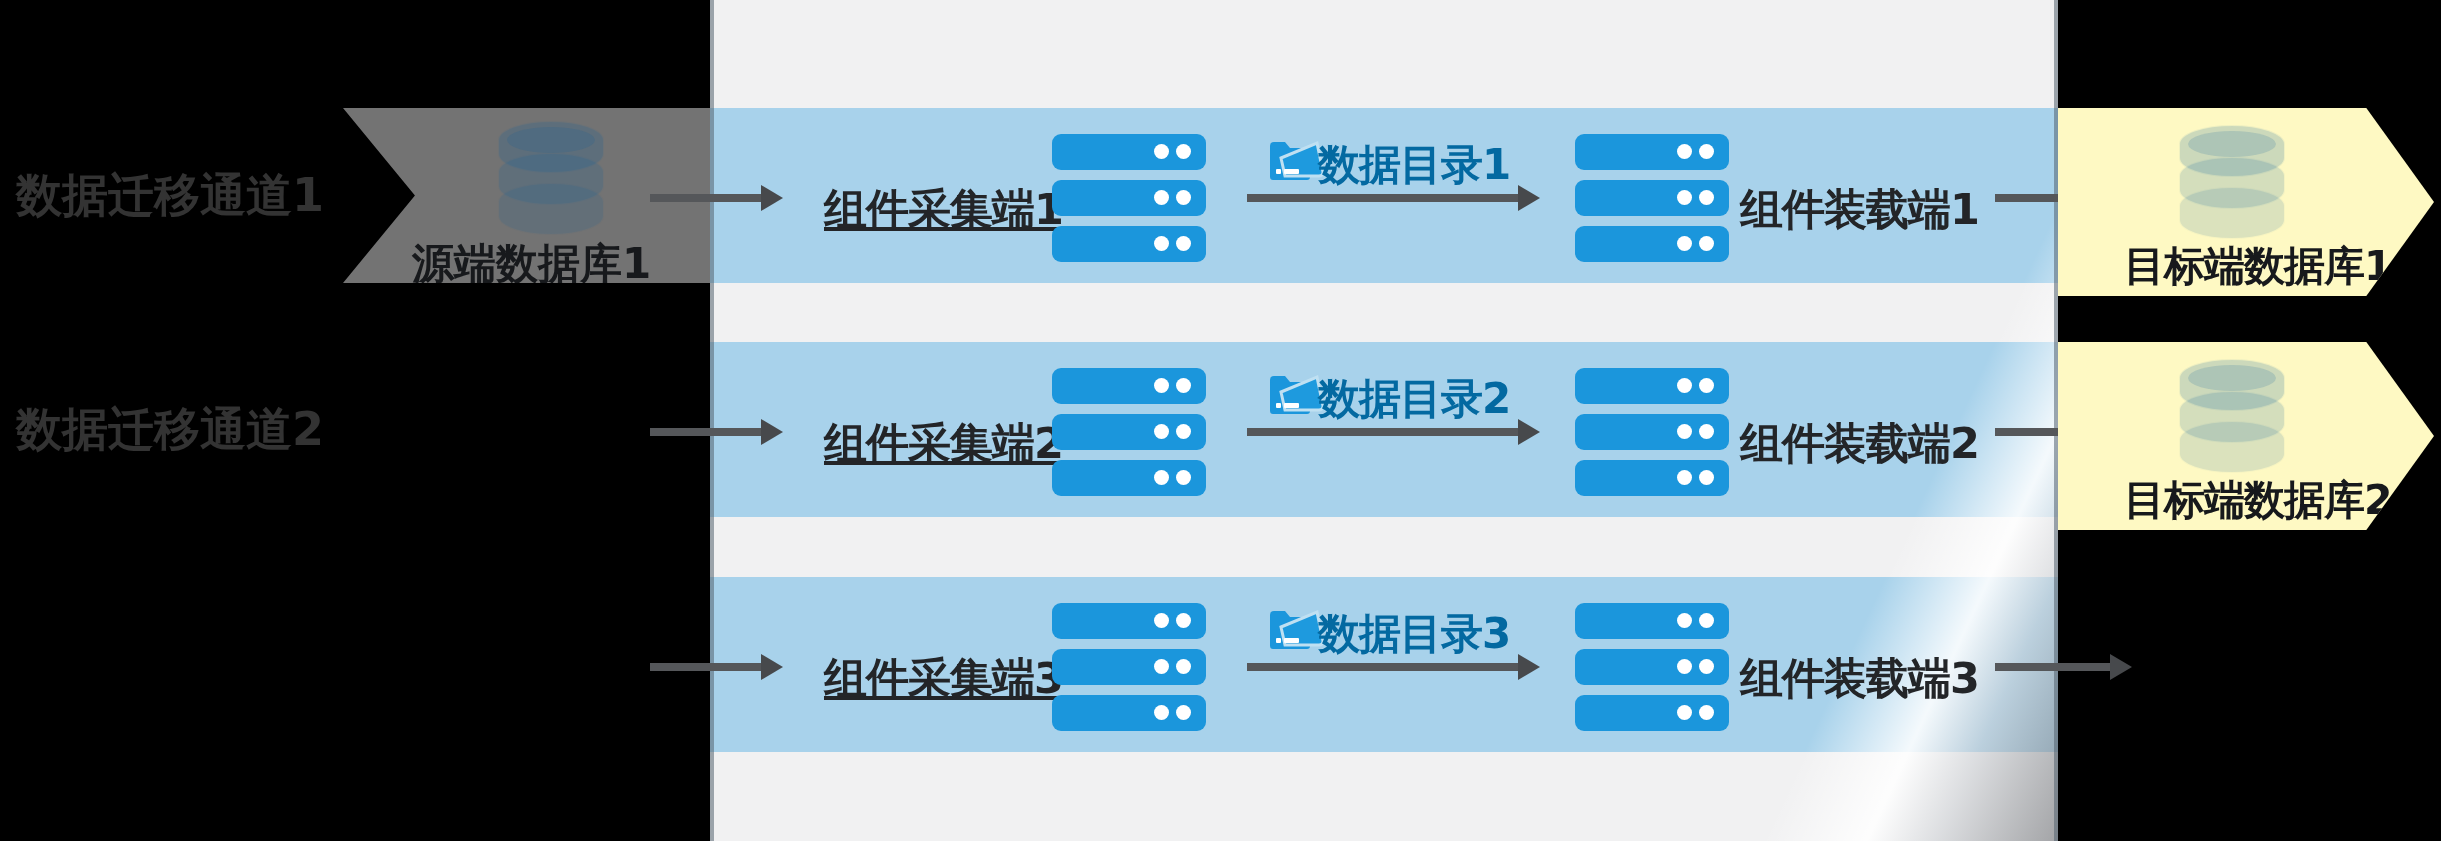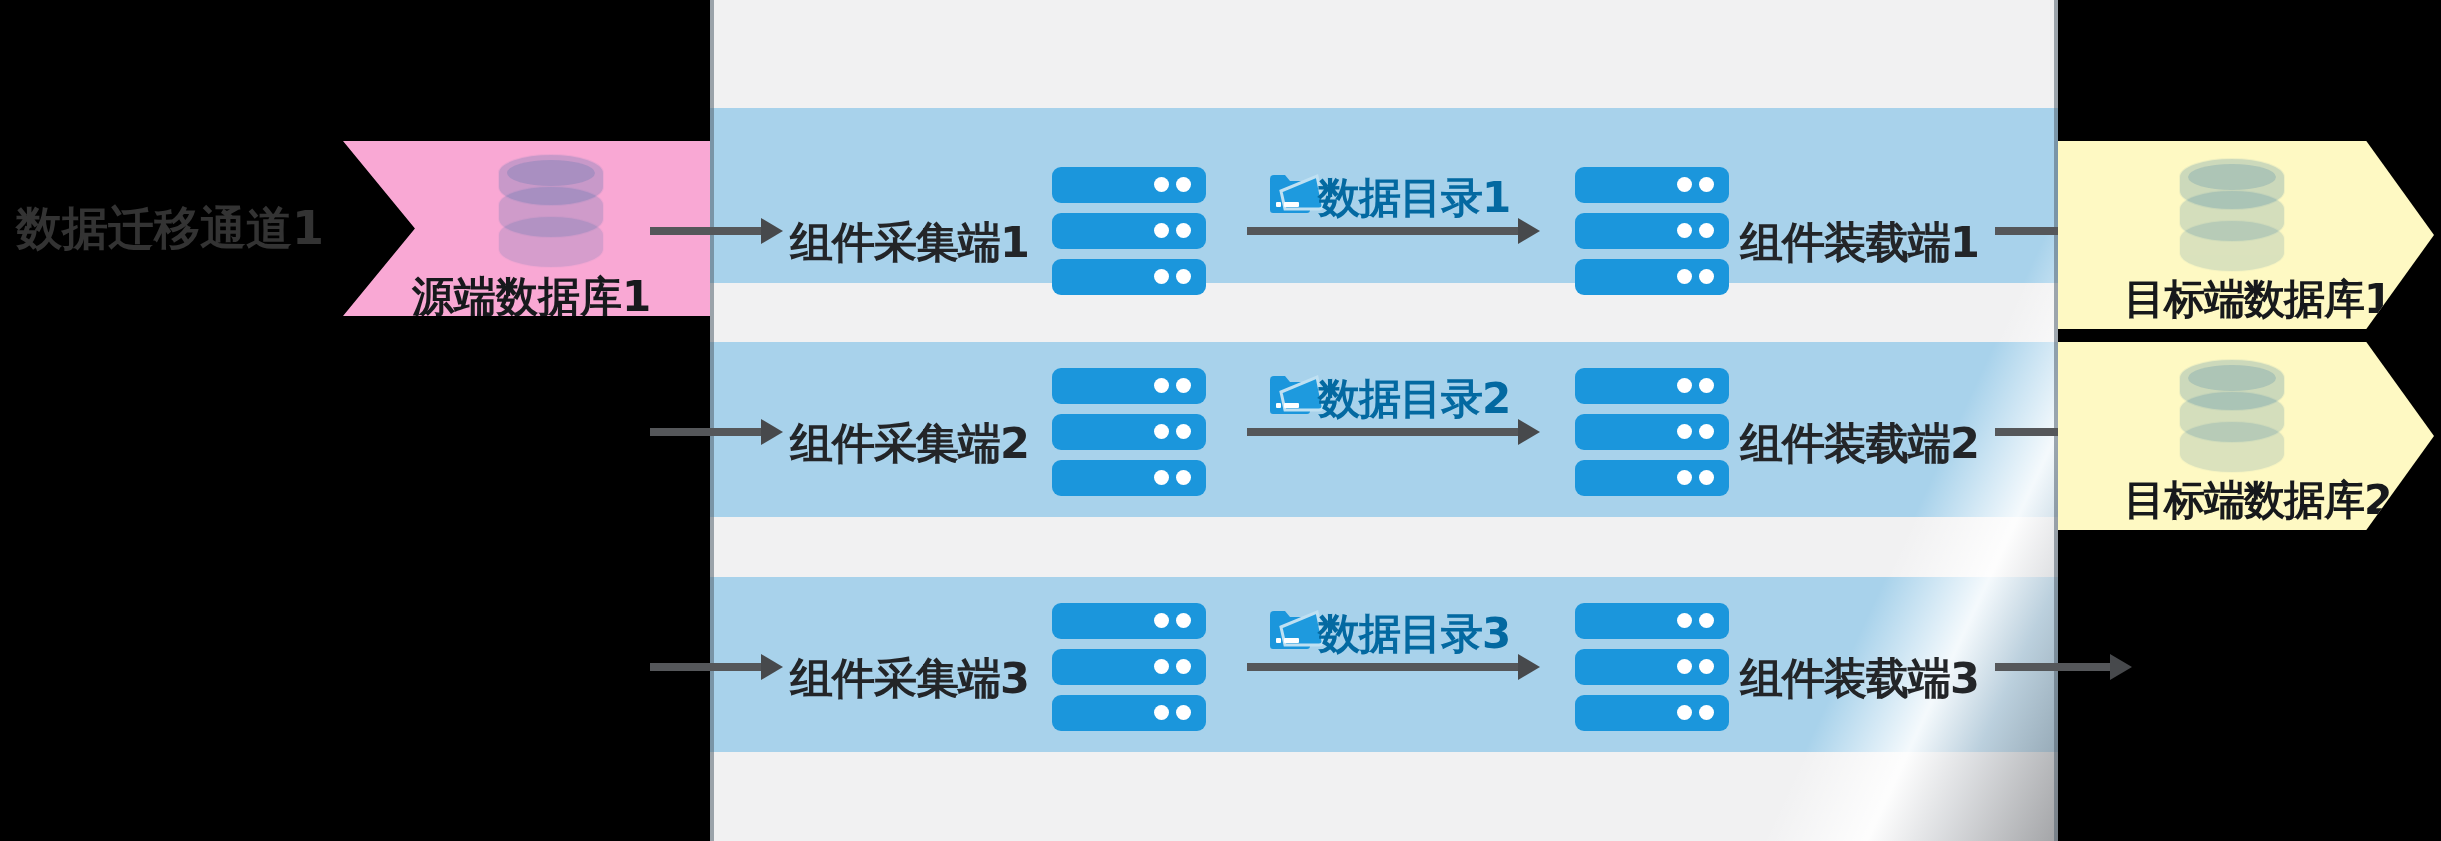--- a/index.html
+++ b/index.html
@@ -18,26 +18,26 @@
                rgba(255,255,255,0) 0%, rgba(255,255,255,0) 83%,
                rgba(255,255,255,0.88) 89%,
                rgba(203,206,210,0.55) 93%,
                rgba(106,108,112,0.58) 100%); }
   .edge    { position:absolute; top:0; width:4px; height:841px; background:rgba(84,99,112,0.55); z-index:4; }
   .edge.left  { left:710px; }
   .edge.right { left:2054px; }
 
   
   .row { position:absolute; left:0; width:2441px; height:175px; z-index:5; }
-  .row.r1 { top:108px;margin-top:33px; } .row.r2 { top:342px; } .row.r3 { top:577px; }
+  .row.r1 { top:108px; } .row.r2 { top:342px; } .row.r3 { top:577px; }
 
   .chan-label { position:absolute; left:16px; top:0; height:175px; display:flex; align-items:center;
                 font-size:46px; color:#333333; white-space:nowrap; letter-spacing:0px; }
 
-  .arrow-left  { position:absolute; left:343px; top:0; width:367px; height:175px; background:#f9a8d4;
+  .arrow-left  { position:absolute; left:343px; top:0; width:367px; height:175px; background:#737373;
                  clip-path:polygon(0 0,100% 0,100% 100%,0 100%,19.6% 50%); }
   .arrow-right { position:absolute; left:2058px; top:0; width:376px; height:188px; background:#fef9c3;
                  clip-path:polygon(0 0,82% 0,100% 50%,82% 100%,0 100%);text-decoration:underline; }
 
   .src-label { position:absolute; left:40px; right:30px; top:128px; text-align:center;
                font-size:42px; color:#17191c; white-space:nowrap; }
   .tgt-label { position:absolute; left:66px; top:131px; font-size:41px; color:#17191c;
                white-space:nowrap; letter-spacing:-1px; }
 
   .db-ghost { position:absolute; }
@@ -47,21 +47,21 @@
   .gray-arrow { position:absolute; top:86px; height:8px; background:#55575a; }
   .gray-arrow::after { content:""; position:absolute; right:-21px; top:-9px;
                        border-left:22px solid #47494c;
                        border-top:13px solid transparent; border-bottom:13px solid transparent; }
   .ga1 { left:650px;  width:112px; }
   .ga2 { left:1247px; width:272px; }
   .ga3 { left:1995px; width:116px; }
 
   .step-label { position:absolute; top:73px; font-size:43px; color:#232528;
                 white-space:nowrap; letter-spacing:-1px; }
-  .collector { left:790px; }
+  .collector { left:824px;text-decoration:underline; }
   .loader    { left:1740px; }
 
   .stack { position:absolute; top:26px; width:154px; }
   .stack.s1 { left:1052px; } .stack.s2 { left:1575px; }
   .srv { position:relative; height:36px; border-radius:9px; background:#1b96dc; margin-bottom:10px; }
   .srv:last-child { margin-bottom:0; }
   .srv::before, .srv::after { content:""; position:absolute; top:10px; width:15px; height:15px;
                               border-radius:50%; background:#ffffff; }
   .srv::before { right:37px; } .srv::after { right:15px; }
 
@@ -130,20 +130,21 @@
     <path opacity="0.17" stroke-opacity="0.26" stroke-width="2" d="M4 54 a52 18 0 0 1 104 0 v14 a52 18 0 0 1 -104 0 z"></path>
     <path opacity="0.14" stroke-opacity="0.22" stroke-width="2" d="M4 84 a52 18 0 0 1 104 0 v14 a52 18 0 0 1 -104 0 z"></path>
   </g>
 </svg>
 </span>
       <div class="tgt-label">目标端数据库1</div>
     </div>
   </div>
 
   <div class="row r2">
+    <div class="chan-label">数据迁移通道2</div>
     <div class="gray-arrow ga1"></div>
     <div class="step-label collector">组件采集端2</div>
     <div class="stack s1">
       <div class="srv"></div>
       <div class="srv"></div>
       <div class="srv"></div>
     </div>
     <span class="folder">
 <svg width="58" height="48" viewBox="0 0 58 48" xmlns="http://www.w3.org/2000/svg">
   <path d="M2 12 a4 4 0 0 1 4 -4 h11 l5 6 h15 a4 4 0 0 1 4 4 v6 H2 z" fill="#1b96dc"></path>

